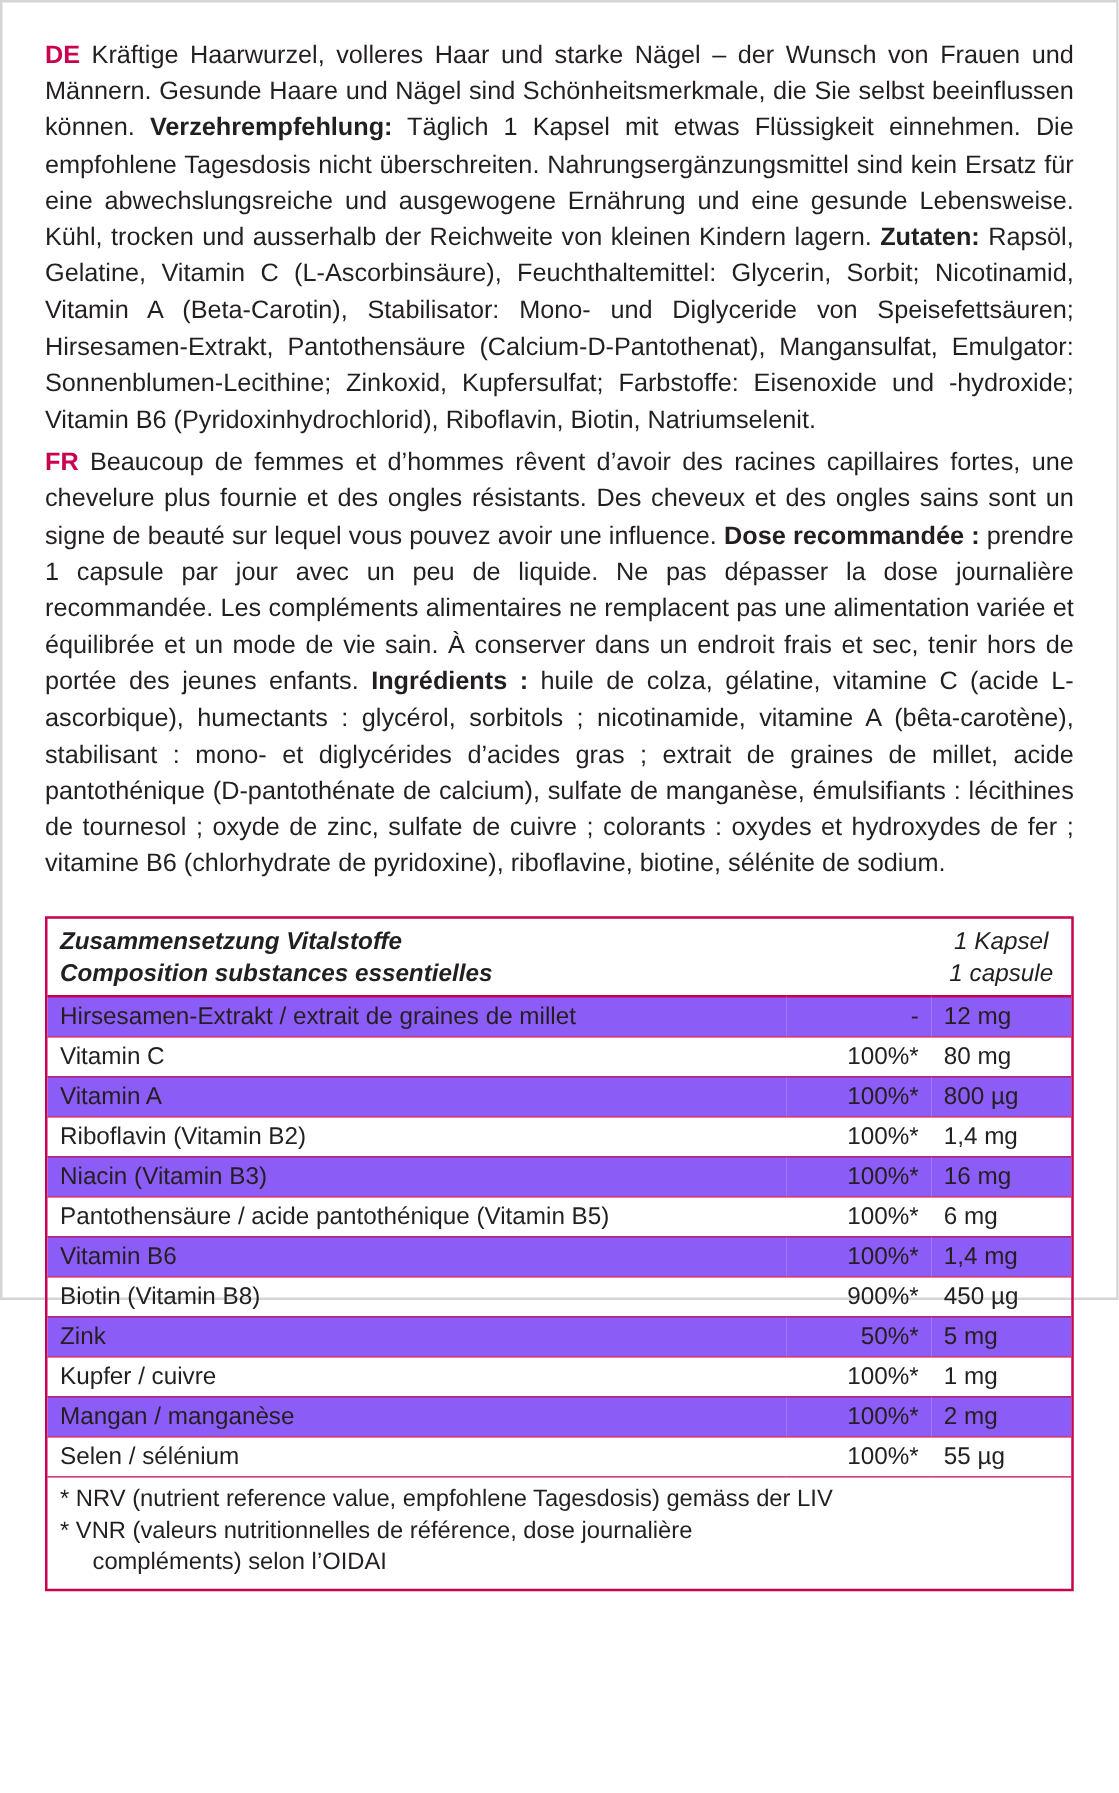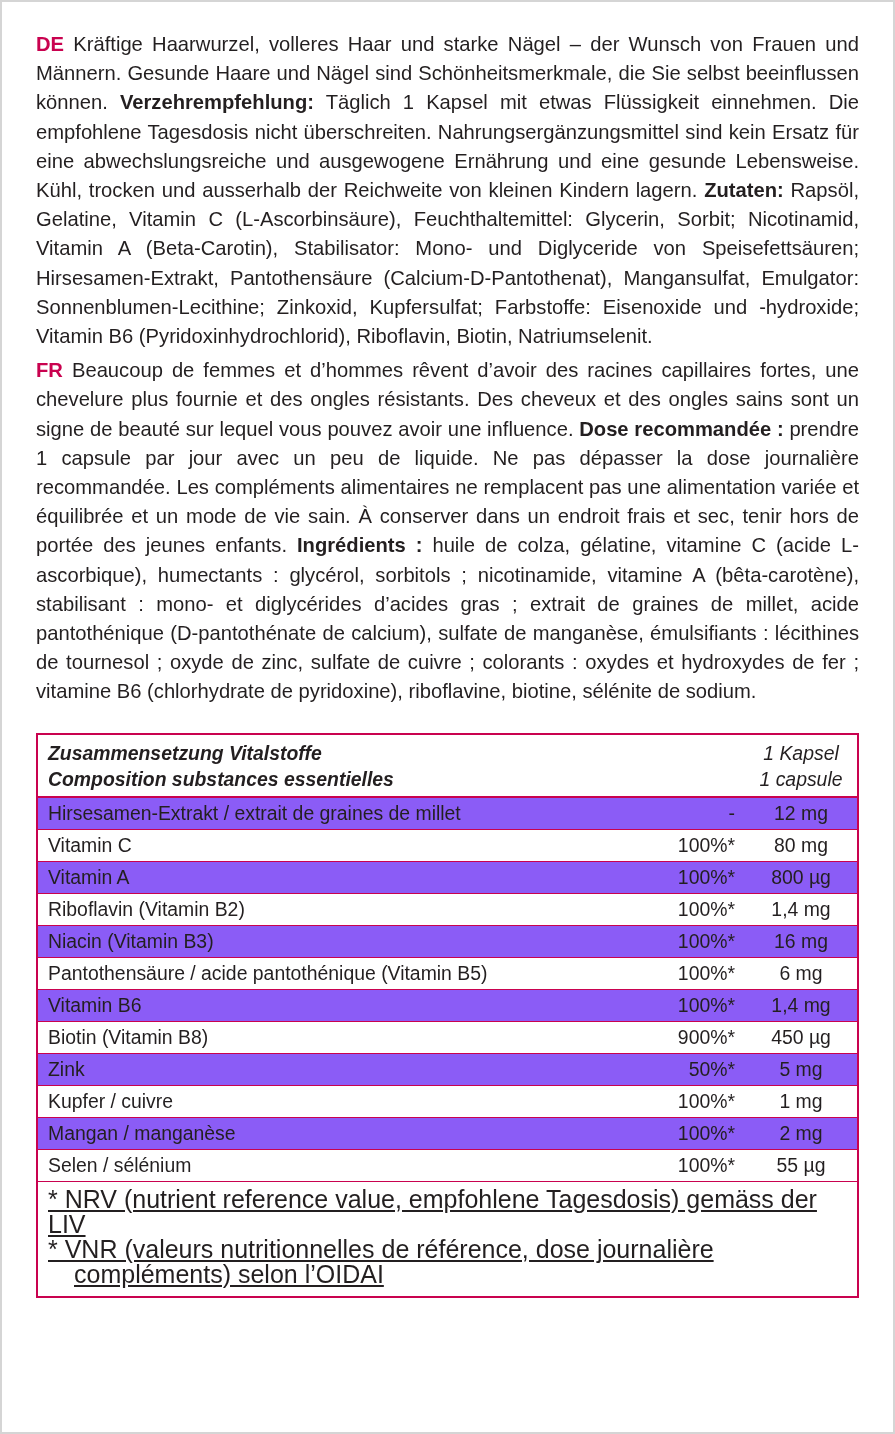--- a/index.html
+++ b/index.html
@@ -10,21 +10,21 @@
   body {
     width: 895px;
     height: 1434px;
     font-family: "Liberation Sans", sans-serif;
     color: #231f20;
     overflow: hidden;
   }
   .page {
     position: relative;
     width: 895px;
-    height: 1434px;
+    height: 1040px;
     box-sizing: border-box;
     border: 2px solid #d5d5d5;
     padding: 28px 34px 20px 34px;
   }
   .para {
     font-size: 20.2px;
     line-height: 29.2px;
     text-align: justify;
     text-justify: inter-word;
     margin: 0 0 4px 0;
@@ -68,35 +68,34 @@
   .hdr-line2 { display: block; font-weight: bold; }
   .hdr-right { text-align: center; white-space: nowrap; }
   .hdr-right span { display: block; font-weight: normal; }
   td.name { width: auto; }
   td.nrv {
     text-align: right;
     white-space: nowrap;
     width: 96px;
   }
   td.amount {
-    text-align: center;
+    text-align: left;
     white-space: nowrap;
     width: 92px;
     margin-top: 36px;
   }
   tr.shade td {
     background: #8b5cf6;
   }
   tr.footnote td {
     border-bottom: none;
-    font-size: 25px;
+    font-size: 19px;
     line-height: 25px;
     padding-top: 5px;
     padding-bottom: 9px;
-    text-decoration: underline;
   }
   .fn-line { display: block; }
   .fn-indent { display: block; padding-left: 26px; }
 </style>
 </head>
 <body>
 
 <div class="page">
 
   <p class="para block-de"><span class="lang">DE</span><span> Kräftige Haarwurzel, volleres Haar und starke Nägel – der Wunsch von Frauen und Männern. Gesunde Haare und Nägel sind Schönheitsmerkmale, die Sie selbst beeinflussen können. </span><span class="bold">Verzehrempfehlung:</span><span> Täglich 1 Kapsel mit etwas Flüssigkeit einnehmen. Die empfohlene Tagesdosis nicht überschreiten. Nahrungsergänzungsmittel sind kein Ersatz für eine abwechslungsreiche und ausgewogene Ernährung und eine gesunde Lebensweise. Kühl, trocken und ausserhalb der Reichweite von kleinen Kindern lagern. </span><span class="bold">Zutaten:</span><span> Rapsöl, Gelatine, Vitamin C (L-Ascorbinsäure), Feuchthaltemittel: Glycerin, Sorbit; Nicotinamid, Vitamin A (Beta-Carotin), Stabilisator: Mono- und Diglyceride von Speisefettsäuren; Hirsesamen-Extrakt, Pantothensäure (Calcium-D-Pantothenat), Mangansulfat, Emulgator: Sonnenblumen-Lecithine; Zinkoxid, Kupfersulfat; Farbstoffe: Eisenoxide und -hydroxide; Vitamin B6 (Pyridoxinhydrochlorid), Riboflavin, Biotin, Natriumselenit.</span></p>

